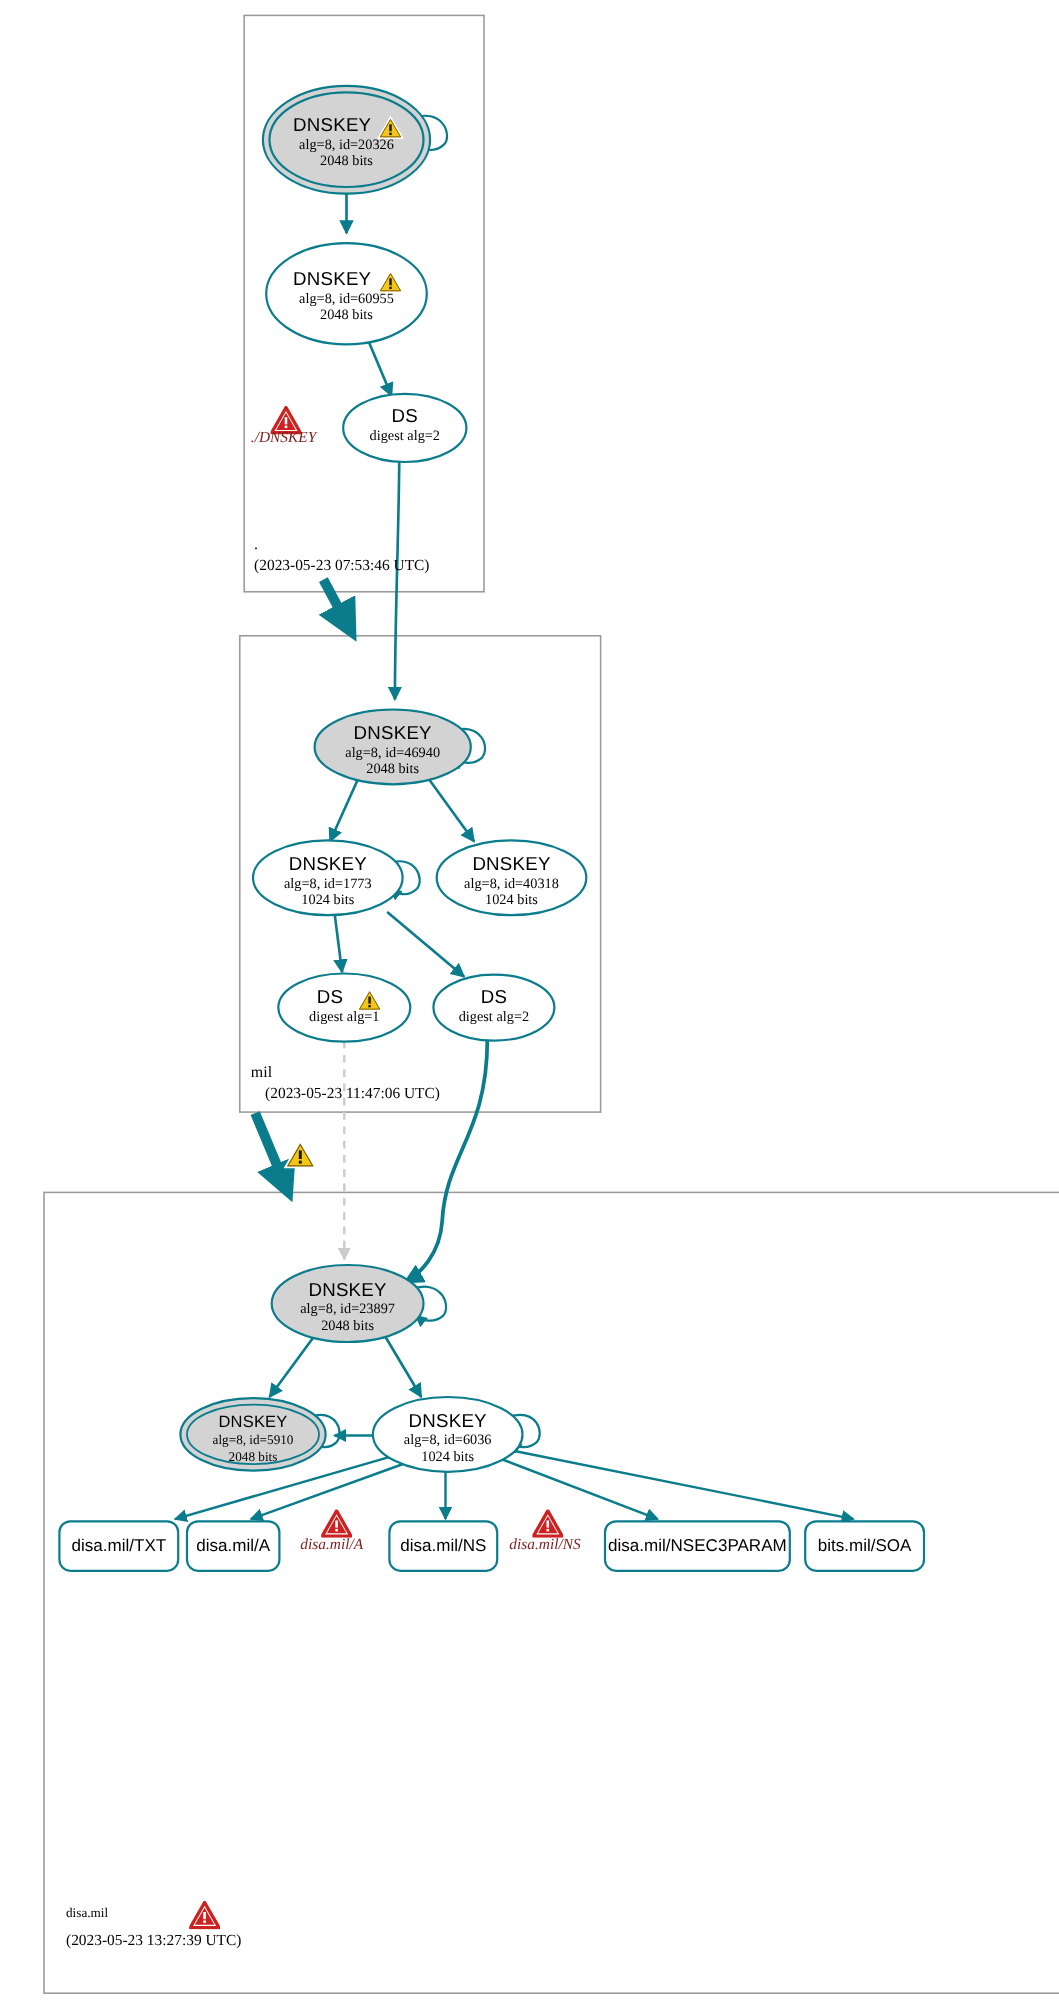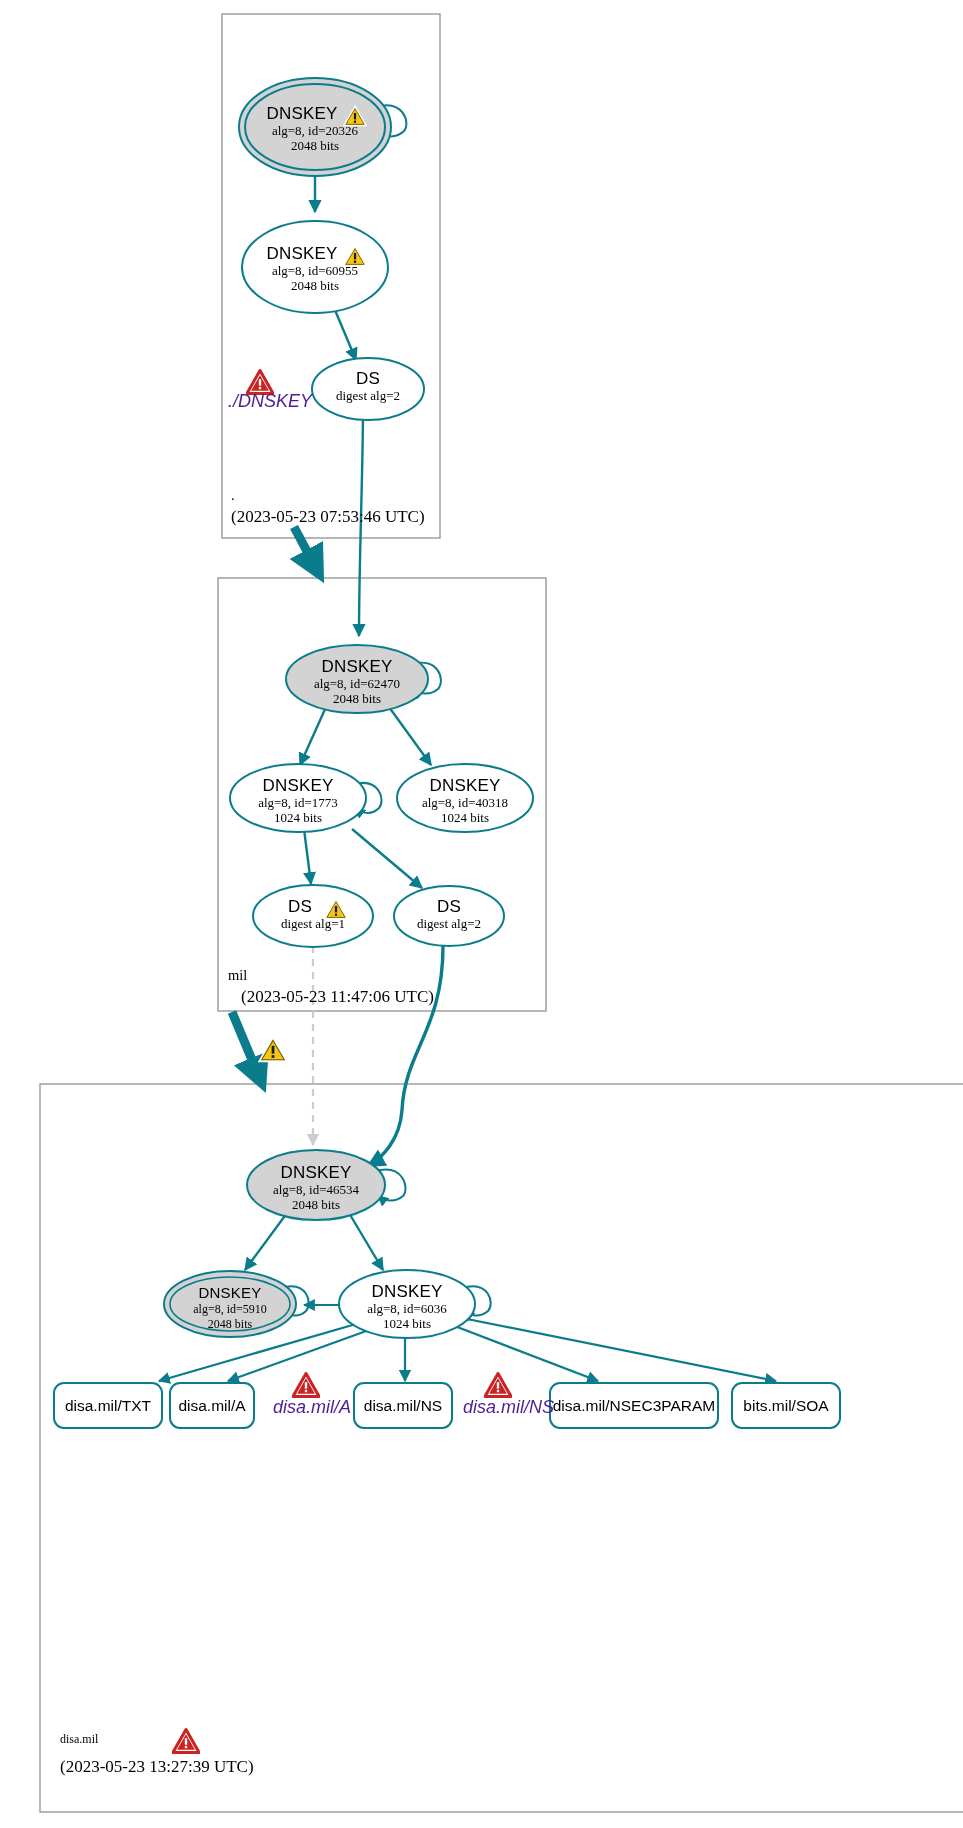--- a/index.html
+++ b/index.html
@@ -32,30 +32,30 @@
   .zone-name{
     position:absolute;
     font-family:"Liberation Serif", serif;
     font-size:14.5px;
     color:#000;
     white-space:nowrap;
   }
   .zone-time{
     position:absolute;
     font-family:"Liberation Serif", serif;
-    font-size:17px;
+    font-size:14px;
     color:#000;
     white-space:nowrap;
   }
   .err-label{
     position:absolute;
-    font-family:Liberation Sans, sans-serif;
+    font-family:Liberation Serif, serif;
     font-style:italic;
-    font-size:18px;
-    color:#4c1d95;
+    font-size:14px;
+    color:#7f1d1d;
     white-space:nowrap;
   }
   .leaf-label{
     position:absolute;
     font-family:"Liberation Sans", sans-serif;
     font-size:15.5px;
     color:#000;
     white-space:nowrap;
     text-align:center;
   }
@@ -244,21 +244,21 @@
     <div class="rr-sub">digest alg=2</div>
   </div>
 
   <div class="err-label" style="left:196px;top:391px;">./DNSKEY</div>
 
   <div class="zone-name" style="left:199px;top:487px;">.</div>
   <div class="zone-time" style="left:199px;top:507px;">(2023-05-23 07:53:46 UTC)</div>
 
   <div class="node-label" style="left:225px;top:657px;width:200px;">
     <div class="rr-title">DNSKEY</div>
-    <div class="rr-sub">alg=8, id=62470</div>
+    <div class="rr-sub">alg=8, id=46940</div>
     <div class="rr-sub">2048 bits</div>
   </div>
 
   <div class="node-label" style="left:166px;top:776px;width:200px;">
     <div class="rr-title">DNSKEY</div>
     <div class="rr-sub">alg=8, id=1773</div>
     <div class="rr-sub">1024 bits</div>
   </div>
 
   <div class="node-label" style="left:333px;top:776px;width:200px;">
@@ -275,21 +275,21 @@
   <div class="node-label" style="left:337px;top:897px;width:160px;">
     <div class="rr-title">DS</div>
     <div class="rr-sub">digest alg=2</div>
   </div>
 
   <div class="zone-name" style="left:196px;top:967px;">mil</div>
   <div class="zone-time" style="left:209px;top:987px;">(2023-05-23 11:47:06 UTC)</div>
 
   <div class="node-label" style="left:184px;top:1163px;width:200px;">
     <div class="rr-title">DNSKEY</div>
-    <div class="rr-sub">alg=8, id=46534</div>
+    <div class="rr-sub">alg=8, id=23897</div>
     <div class="rr-sub">2048 bits</div>
   </div>
 
   <div class="node-label" style="left:118px;top:1283px;width:160px;">
     <div class="rr-title" style="font-size:15px;">DNSKEY</div>
     <div class="rr-sub" style="font-size:12px;">alg=8, id=5910</div>
     <div class="rr-sub" style="font-size:12px;">2048 bits</div>
   </div>
 
   <div class="node-label" style="left:275px;top:1282px;width:200px;">

